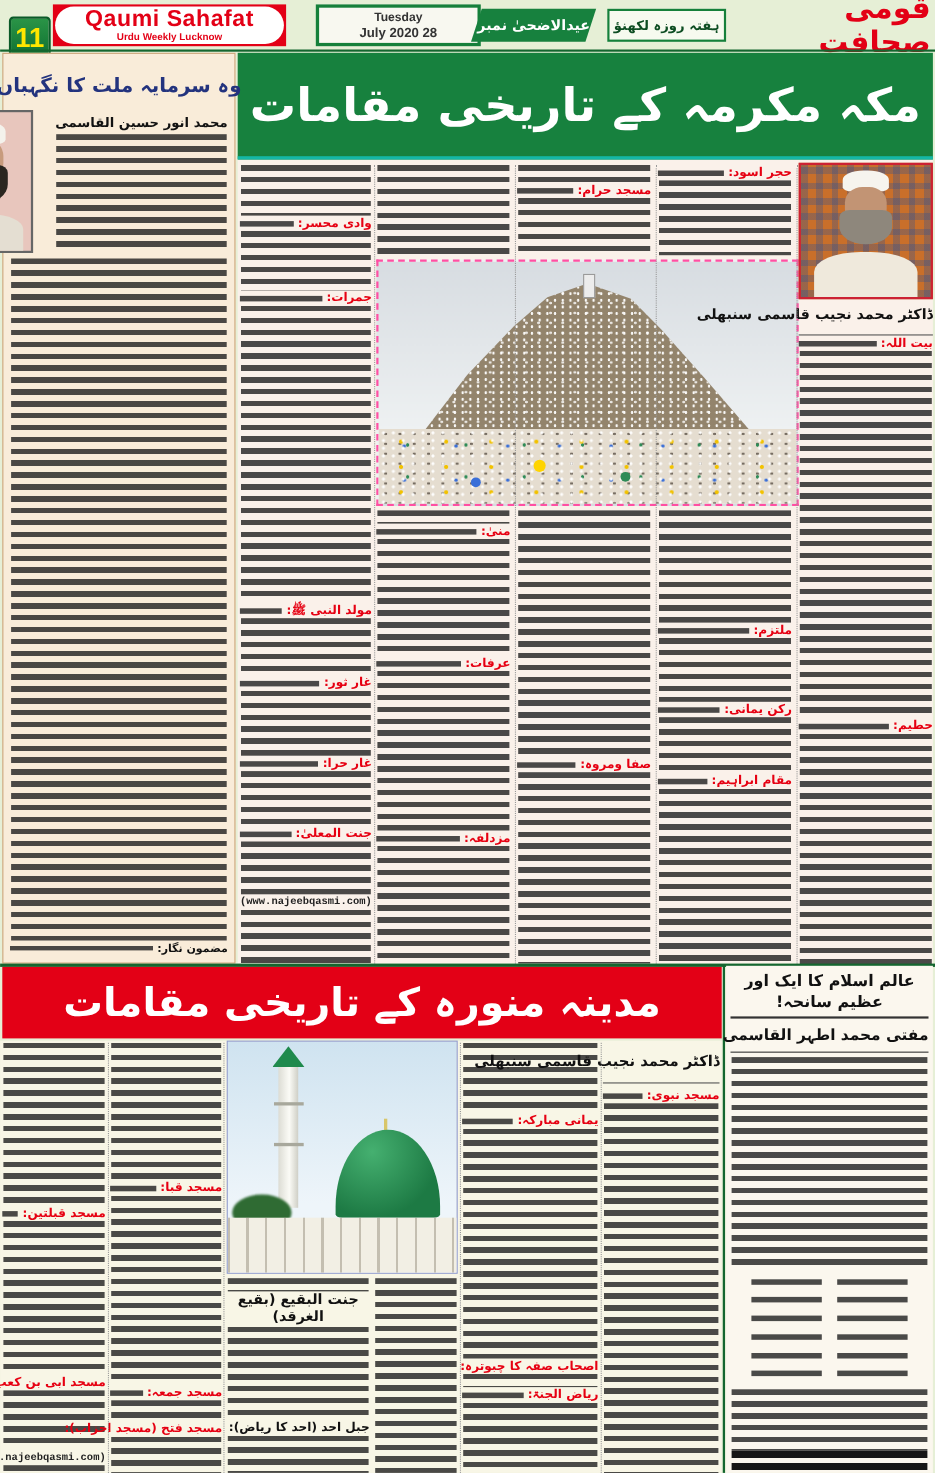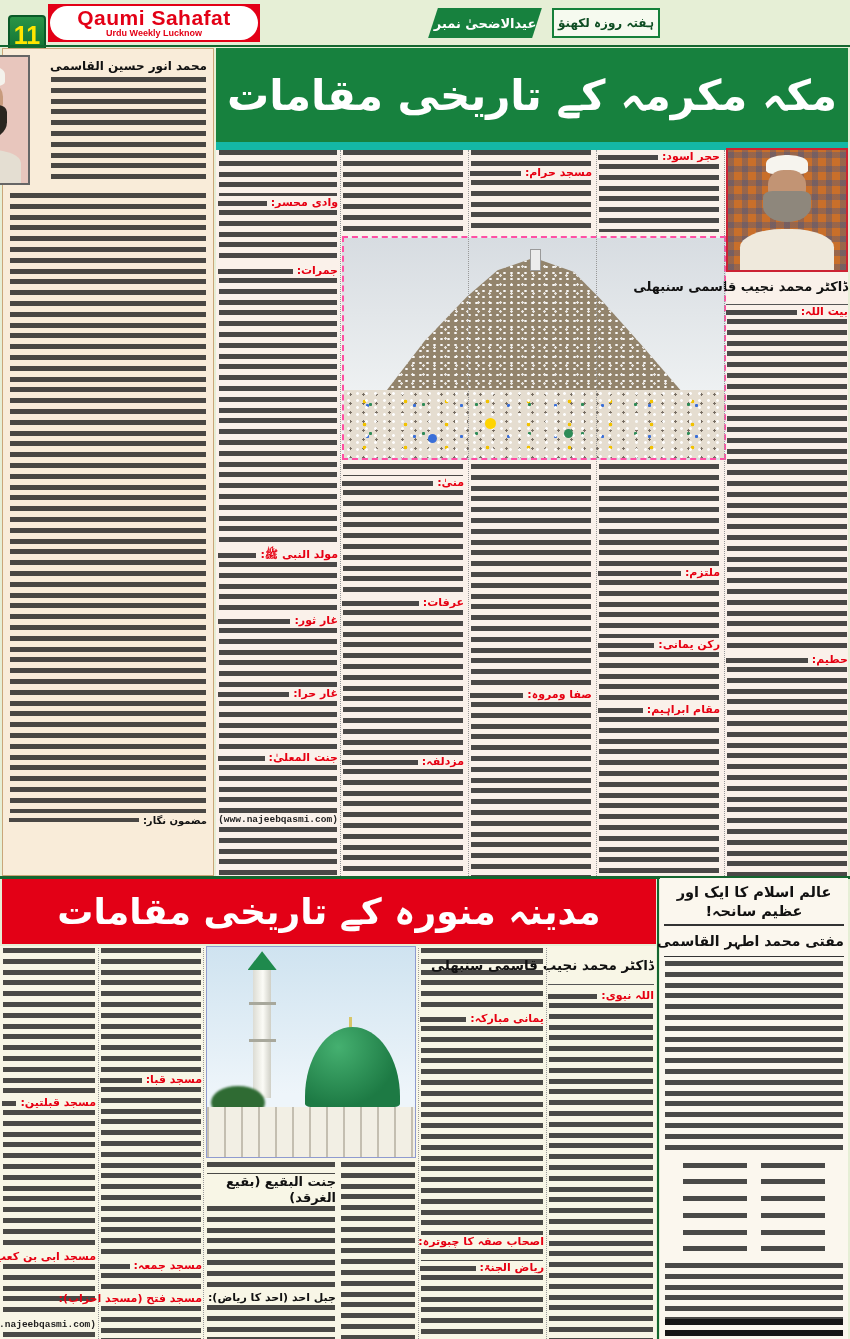--- a/index.html
+++ b/index.html
@@ -22,21 +22,21 @@
   .eidbadge{left:433px;top:8px;width:104px;height:30px;background:#17813e;transform:skewX(-18deg);
     display:flex;align-items:center;justify-content:center;}
   .eidbadge span{transform:skewX(18deg);color:#fff;font-weight:700;font-size:13px;}
   .weeklybadge{left:552px;top:8px;width:108px;height:30px;background:#f6faef;border:2px solid #15803a;box-sizing:border-box;
     display:flex;align-items:center;justify-content:center;color:#0d4d22;font-weight:700;font-size:12px;}
   .masthead{left:668px;top:4px;width:178px;height:38px;display:flex;align-items:center;justify-content:center;
     color:#e30016;font-weight:700;font-size:27px;}
   .hr-top{left:0;top:45px;width:850px;height:2px;background:#14662f;}
   
   .mainbg{left:216px;top:145px;width:632px;height:731px;background:#faf1ea;}
-  .greenband{left:216px;top:48px;width:632px;height:94px;background:#17813e;border-bottom:8px solid #14b8a6;
+  .greenband{left:216px;top:48px;width:632px;height:94px;background:#17813e;border-bottom:3px solid #14b8a6;
     display:flex;align-items:center;justify-content:center;}
   .mkheadline{color:#fff;font-weight:700;font-size:42px;white-space:nowrap;letter-spacing:-1px;}
   
   .leftbox{left:2px;top:48px;width:212px;height:828px;background:#f9ecd9;border:1px solid #caa679;box-sizing:border-box;
     padding:6px;display:flex;flex-direction:column;}
   .latitle{height:46px;display:flex;align-items:center;justify-content:center;color:#23337e;
     font-weight:700;font-size:18px;white-space:nowrap;}
   .larow{height:134px;display:flex;direction:rtl;gap:20px;}
   .lacol{flex:1;display:flex;flex-direction:column;}
   .laname{height:22px;font-weight:700;font-size:12px;color:#111;text-align:center;line-height:22px;white-space:nowrap;}
@@ -47,21 +47,21 @@
   .pl-body{position:absolute;left:8%;bottom:0;width:84%;height:26%;background:#e4ded2;border-radius:40% 40% 0 0;}
   .lafooter{height:14px;display:flex;direction:rtl;align-items:center;gap:4px;}
   .lafooter .lbl{color:#111;font-weight:700;font-size:10px;white-space:nowrap;}
   
   .st{flex:none;margin:0 1px;background:repeating-linear-gradient(to bottom,rgba(30,30,30,.8) 0,rgba(30,30,30,.8) 5px,transparent 5px,transparent 10.8px);}
   .col{position:absolute;display:flex;flex-direction:column;}
   .sh{flex:none;display:flex;direction:rtl;align-items:center;gap:4px;height:14px;}
   .sh .lbl{color:#e60012;font-weight:700;font-size:11px;line-height:14px;white-space:nowrap;}
   .sh .fl{flex:1;height:5px;background:rgba(30,30,30,.8);}
   .sh.black .lbl{color:#111;}
-  .bigsh{flex:none;height:32px;color:#111;font-weight:700;font-size:13px;line-height:16px;}
+  .bigsh{flex:none;height:32px;color:#111;font-weight:700;font-size:13px;line-height:16px;text-align:center;}
   .weburl{flex:none;height:14px;font:700 9.5px "Liberation Mono",monospace;color:#222;text-align:center;line-height:14px;}
   .vsep{border-left:1px dotted #999;width:0;}
   
   .portrait-right{flex:none;height:124px;background:#c96f2a;
     background-image:repeating-linear-gradient(0deg,rgba(40,80,150,.30) 0 6px,transparent 6px 14px),
                      repeating-linear-gradient(90deg,rgba(40,80,150,.30) 0 6px,transparent 6px 14px);
     border:2px solid #c23;box-sizing:border-box;position:relative;}
   .pr-cap{position:absolute;left:32%;top:4%;width:36%;height:16%;background:#f6f4ee;border-radius:45% 45% 20% 20%;}
   .pr-face{position:absolute;left:34%;top:17%;width:32%;height:28%;background:#c29474;border-radius:42%;}
   .pr-beard{position:absolute;left:30%;top:34%;width:40%;height:26%;background:#8e877c;border-radius:20% 20% 50% 50%;}
@@ -121,32 +121,38 @@
 
 <div class="page urdu">
 
   <div class="abs pagenum">11</div>
   <div class="abs brandbox">
     <div class="brandinner">
       <div class="brandtitle">Qaumi Sahafat</div>
       <div class="brandsub">Urdu Weekly Lucknow</div>
     </div>
   </div>
+  <div class="abs datebox">
+    <div class="dateday">Tuesday</div>
+    <div class="datefull">28 July 2020</div>
+  </div>
   <div class="abs eidbadge">
     <span>عیدالاضحیٰ نمبر</span>
   </div>
   <div class="abs weeklybadge">ہفتہ روزہ لکھنؤ</div>
+  <div class="abs masthead">قومی صحافت</div>
   <div class="abs hr-top"></div>
 
   <div class="abs mainbg"></div>
   <div class="abs greenband">
     <div class="mkheadline">مکہ مکرمہ کے تاریخی مقامات</div>
   </div>
 
   <div class="abs leftbox">
+    <div class="latitle">وہ سرمایہ ملت کا نگہباں</div>
     <div class="larow">
       <div class="lacol">
         <div class="laname">محمد انور حسین القاسمی</div>
         <div class="st" style="height:104px"></div>
       </div>
       <div class="portrait-left">
         <div class="pl-cap"></div>
         <div class="pl-face"></div>
         <div class="pl-beard"></div>
         <div class="pl-body"></div>
@@ -379,21 +385,21 @@
     <div class="sh">
         <span class="lbl">ریاض الجنۃ:</span>
         <span class="fl"></span>
       </div>
     <div class="st" style="height:64px"></div>
   </div>
 
   <div class="col" style="left:548px;top:948px;width:106px;height:391px">
     <div class="nameblock2">ڈاکٹر محمد نجیب قاسمی سنبھلی</div>
     <div class="sh" style="margin-top:4px">
-        <span class="lbl">اللہ نبوی:</span>
+        <span class="lbl">مسجد نبوی:</span>
         <span class="fl"></span>
       </div>
     <div class="st" style="height:337px"></div>
   </div>
 
   <div class="abs vsep" style="left:98px;top:948px;height:391px"></div>
   <div class="abs vsep" style="left:203px;top:948px;height:391px"></div>
   <div class="abs vsep" style="left:418px;top:948px;height:391px"></div>
   <div class="abs vsep" style="left:546px;top:948px;height:391px"></div>
   <div class="abs vsep-green" style="position:absolute;left:657px;top:878px;height:461px"></div>

